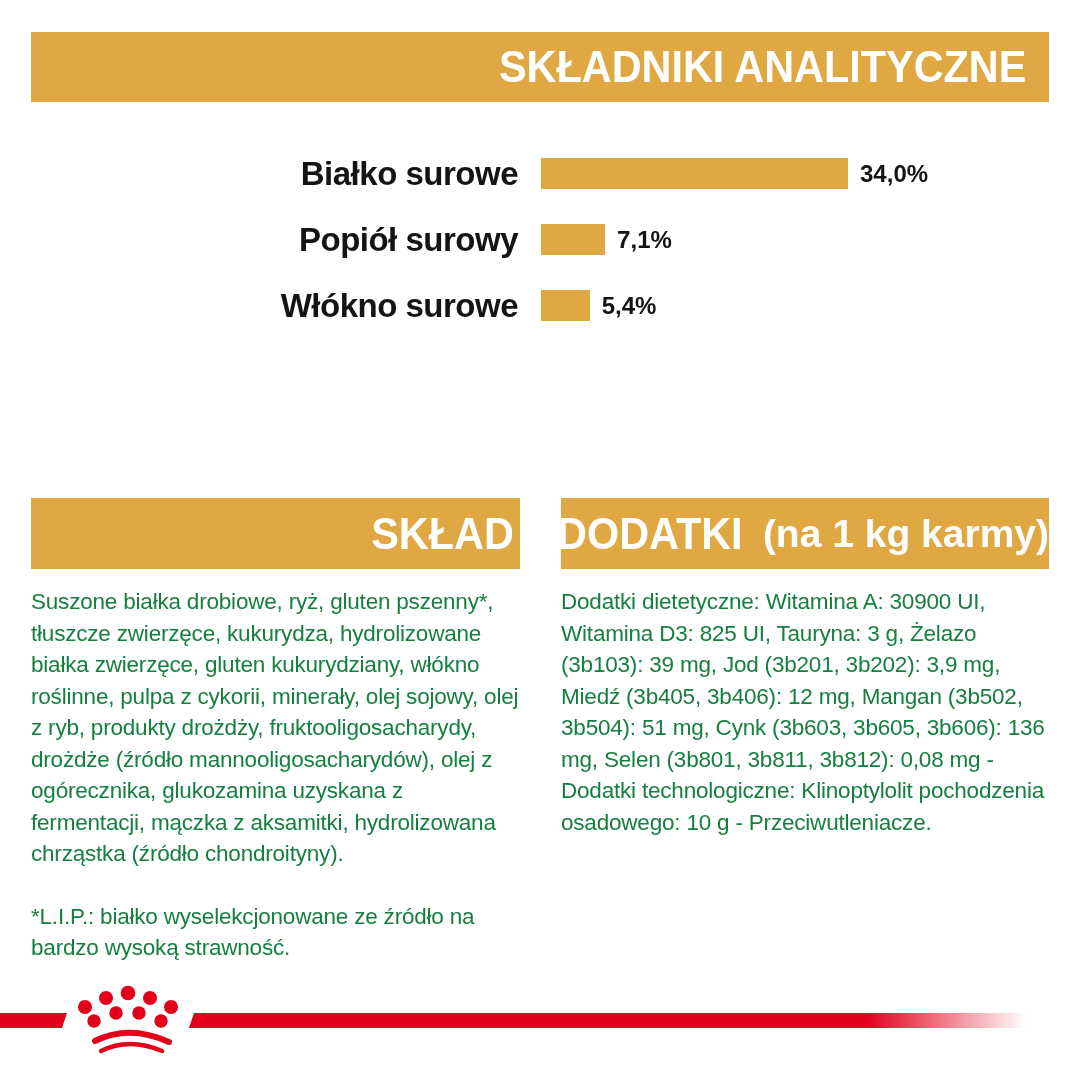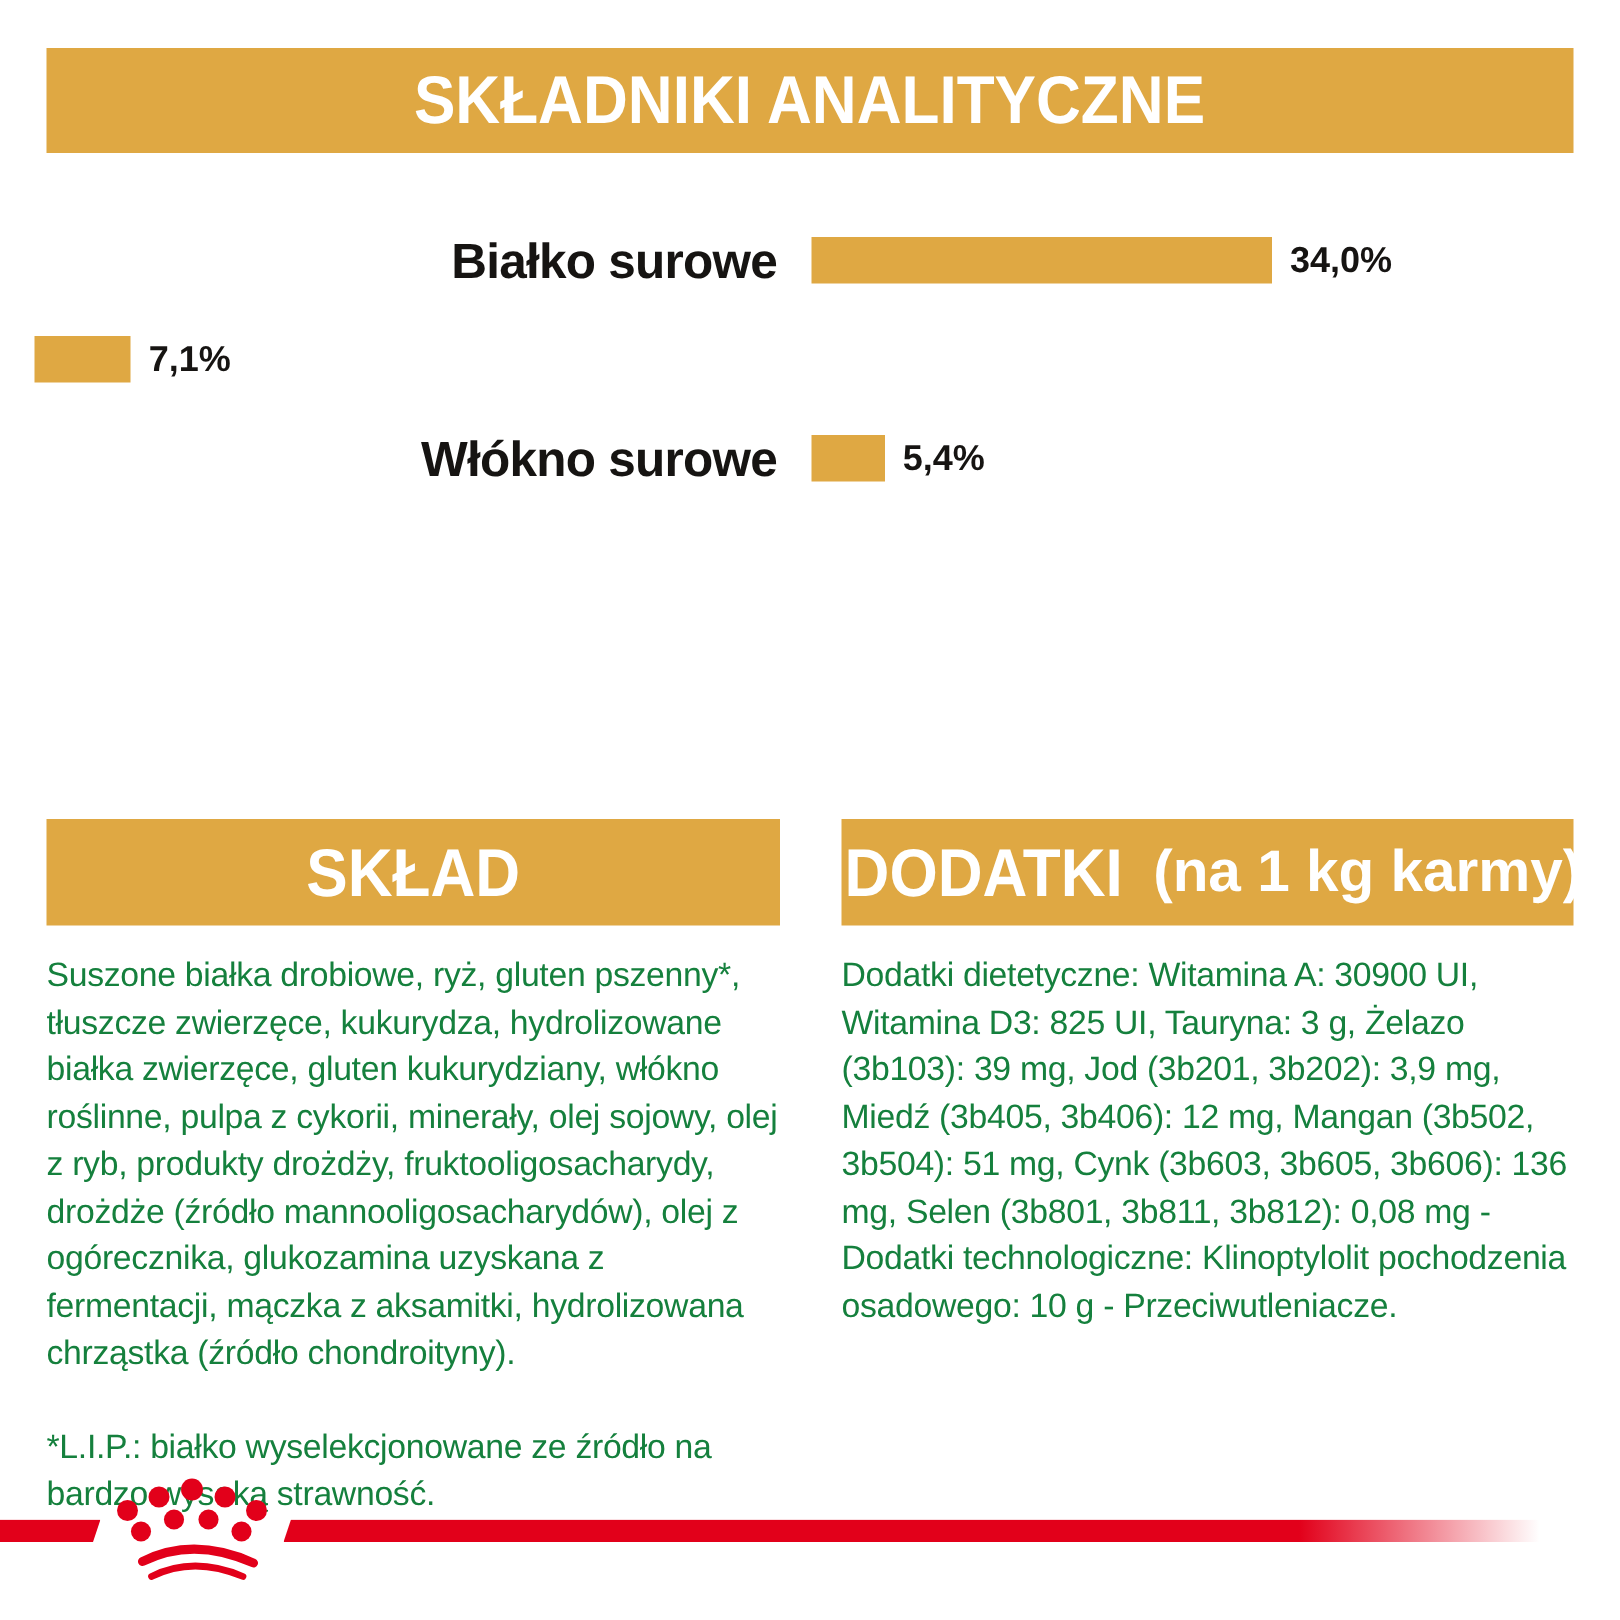--- a/index.html
+++ b/index.html
@@ -12,21 +12,21 @@
     overflow: hidden;
     font-family: "Liberation Sans", sans-serif;
     color: #1d1d1b;
   }
 
   
   .banner {
     background: #dfa843;
     display: flex;
     align-items: center;
-    justify-content: center;
+    justify-content: flex-end;
     color: #ffffff;
   }
   .banner-top {
     position: absolute;
     left: 31px; top: 32px;
     width: 1018px; height: 70px;
   }
   .banner-title {
     font-weight: bold;
     font-size: 45px;
@@ -70,21 +70,21 @@
   }
   .chart-value {
     margin-left: 12px;
     font-weight: bold;
     font-size: 24px;
     color: #161412;
     white-space: nowrap;
   }
 
   
-  .col { position: absolute; top: 498px; margin-top: 48px; }
+  .col { position: absolute; top: 498px; }
   .col-left  { left: 31px;  width: 489px; }
   .col-right { left: 561px; width: 488px; }
   .col .banner { height: 71px; }
   .col-body {
     margin-top: 17px;
     font-size: 22.5px;
     line-height: 31.5px;
     letter-spacing: -0.2px;
     color: #15803d;
   }
@@ -120,20 +120,21 @@
     <span class="banner-title">SKŁADNIKI ANALITYCZNE</span>
   </div>
 
   <div class="chart">
       <div class="chart-row">
         <div class="chart-label">Białko surowe</div>
         <div class="chart-bar" style="width: 307.02px; background: rgb(223, 168, 67);"></div>
         <div class="chart-value">34,0%</div>
       </div>
       <div class="chart-row">
+        <div class="chart-label">Popiół surowy</div>
         <div class="chart-bar" style="width: 64.113px; background: rgb(223, 168, 67);"></div>
         <div class="chart-value">7,1%</div>
       </div>
       <div class="chart-row">
         <div class="chart-label">Włókno surowe</div>
         <div class="chart-bar" style="width: 48.762px; background: rgb(223, 168, 67);"></div>
         <div class="chart-value">5,4%</div>
       </div>
     </div>
 

